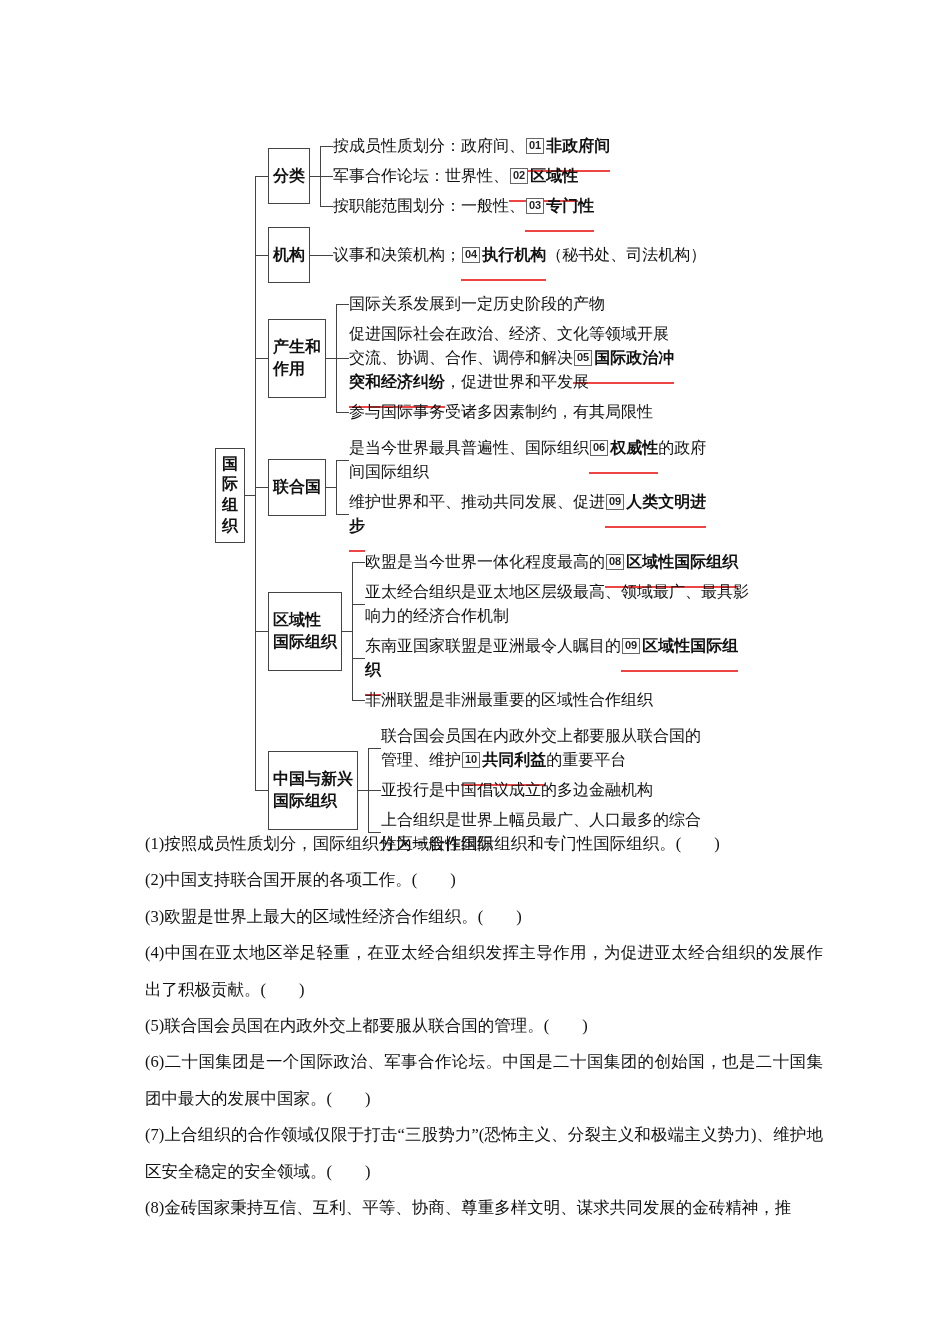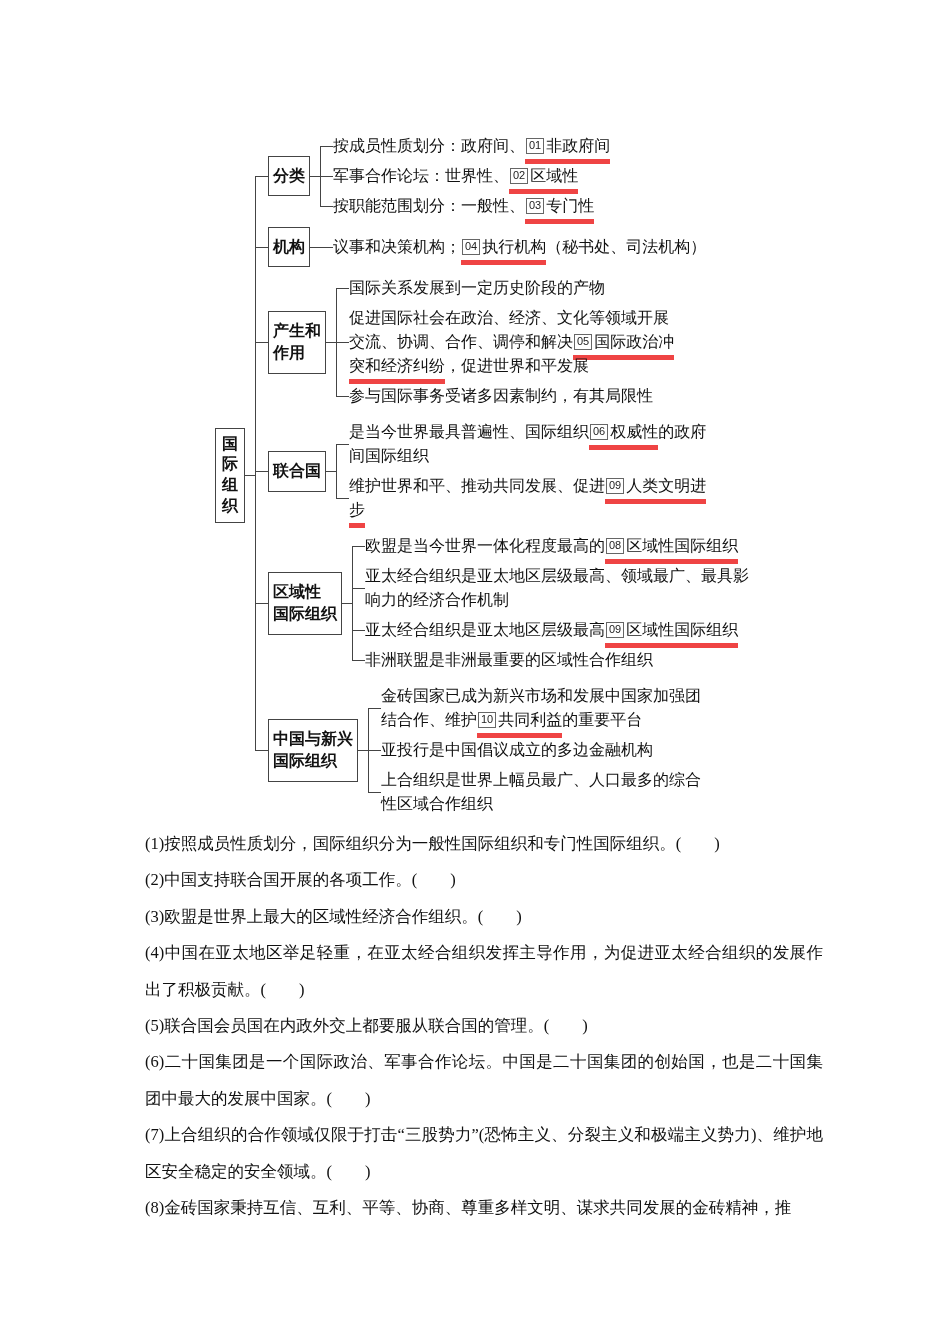--- a/index.html
+++ b/index.html
@@ -21,30 +21,30 @@
   .stub { flex:none; width:10px; height:1px; background:#444; }
   .kids { display:flex; flex-direction:column; justify-content:center; }
   .kid { position:relative; padding:3px 0 3px 13px; }
   .kid::before { content:""; position:absolute; left:0; top:0; bottom:0; width:1px; background:#444; }
   .kid::after  { content:""; position:absolute; left:0; top:50%; width:13px; height:1px; background:#444; margin-top:-0.5px; }
   .kid:first-child::before { top:50%; }
   .kid:last-child::before  { bottom:50%; }
   .kid:only-child::before  { display:none; }
   .branch { display:flex; align-items:center; }
   .nbox {
-    flex:none; border:1px solid #444; padding:8px 4px;
+    flex:none; border:1px solid #444; padding:16px 4px;
     font-weight:700; white-space:pre-line; line-height:1.4; text-align:left;
   }
   .leaves { flex:none; }
   .leaf { display:block; }
   .w340 { width:340px; } .w378 { width:378px; } .w400 { width:400px;justify-content:center; } .w342 { width:342px; }
 
   .ub {
-    border-bottom:5px solid #ef4444; padding-bottom:5px;
-    box-decoration-break:clone; -webkit-box-decoration-break:clone;
+    border-bottom:2px solid #ef4444; padding-bottom:16px;
+    box-decoration-break:clone;font-weight:bold; -webkit-box-decoration-break:clone;
   }
   .num {
     display:inline-block;
     font-family:"Liberation Sans","DejaVu Sans",sans-serif;
     font-size:11px; line-height:1.25; border:1px solid #666;
     padding:0 2px; margin:0 2px 0 1px; vertical-align:2px;
     color:#222; background:#fff;
   }
   .num:empty { display:none; }
 
@@ -101,31 +101,31 @@
           </div>
         </div>
 
         <div class="kid branch">
           <div class="nbox">区域性
 国际组织</div>
           <div class="stub"></div>
           <div class="kids leaves w400">
             <div class="kid leaf"><span><span>欧盟是当今世界一体化程度最高的</span><span class="ub"><span class="num">08</span><span>区域性国际组织</span></span><span></span></span></div>
             <div class="kid leaf"><span><span>亚太经合组织是亚太地区层级最高、领域最广、最具影响力的经济合作机制</span><span class="ub"><span></span></span><span></span></span></div>
-            <div class="kid leaf"><span><span>亚太经合组织是亚太地区层级最高</span><span class="ub"><span class="num">09</span><span>区域性国际组织</span></span><span></span></span></div>
+            <div class="kid leaf"><span><span>东南亚国家联盟是亚洲最令人瞩目的</span><span class="ub"><span class="num">09</span><span>区域性国际组织</span></span><span></span></span></div>
             <div class="kid leaf"><span><span>非洲联盟是非洲最重要的区域性合作组织</span><span class="ub"><span></span></span><span></span></span></div>
           </div>
         </div>
 
         <div class="kid branch">
           <div class="nbox">中国与新兴
 国际组织</div>
           <div class="stub"></div>
           <div class="kids leaves w342">
-            <div class="kid leaf"><span><span>金砖国家已成为新兴市场和发展中国家加强团结合作、维护</span><span class="ub"><span class="num">10</span><span>共同利益</span></span><span>的重要平台</span></span></div>
+            <div class="kid leaf"><span><span>联合国会员国在内政外交上都要服从联合国的管理、维护</span><span class="ub"><span class="num">10</span><span>共同利益</span></span><span>的重要平台</span></span></div>
             <div class="kid leaf"><span><span>亚投行是中国倡议成立的多边金融机构</span><span class="ub"><span></span></span><span></span></span></div>
             <div class="kid leaf"><span><span>上合组织是世界上幅员最广、人口最多的综合性区域合作组织</span><span class="ub"><span></span></span><span></span></span></div>
           </div>
         </div>
 
       </div>
     </div>
   </div>
 
   <div class="questions">

